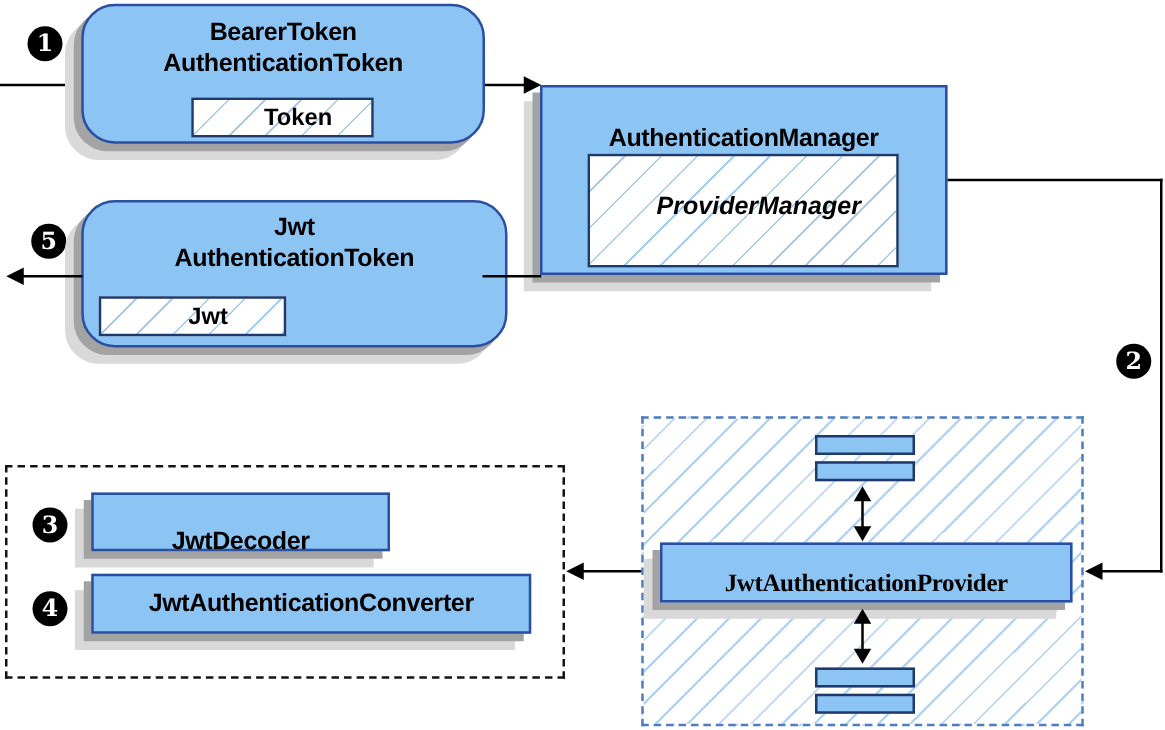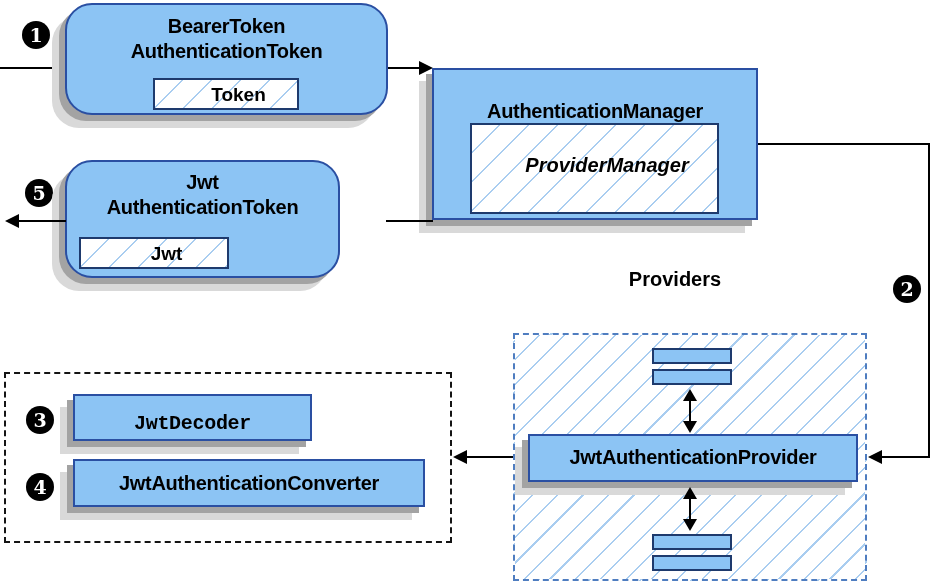--- a/index.html
+++ b/index.html
@@ -94,68 +94,67 @@
   </div>
 
   <div class="hline" style="left:388px;top:67px;width:34px;"></div>
   <div class="arr arr-right" style="left:419px;top:61px;"></div>
 
   <div class="node" style="left:432px;top:68px;width:326px;height:152px;">
     <div class="node-title" style="top:29px;">AuthenticationManager</div>
     <div class="chip hatch" style="left:36px;top:53px;width:249px;height:91px;line-height:80px;font-size:20px;font-style:italic;">ProviderManager</div>
   </div>
 
-  <div class="node rounded" style="left:65px;top:160px;width:275px;height:118px;">
+  <div class="node rounded" style="left:65px;top:160px;width:341px;height:118px;">
     <div class="node-title" style="top:8px;">
       <span style="display:block;">Jwt</span>
       <span style="display:block;">AuthenticationToken</span>
     </div>
     <div class="chip hatch" style="left:12px;top:75px;width:150px;height:32px;line-height:29px;">Jwt</div>
   </div>
 
   <div class="hline" style="left:386px;top:220px;width:47px;"></div>
 
   <div class="hline" style="left:16px;top:220px;width:50px;"></div>
   <div class="arr arr-left" style="left:5px;top:214px;"></div>
 
   <div class="hline" style="left:758px;top:143px;width:172px;"></div>
   <div class="vline" style="left:928px;top:143px;height:315px;"></div>
   <div class="hline" style="left:881px;top:456px;width:49px;"></div>
   <div class="arr arr-left" style="left:868px;top:450px;"></div>
 
   <div class="free-label" style="left:545px;top:267px;width:260px;">
-    <span style="display:block;">Providers</span>
   </div>
 
   <div class="dashed-blue hatch-big" style="left:513px;top:333px;width:354px;height:248px;"></div>
 
   <div class="bar" style="left:652px;top:348px;width:80px;height:16px;"></div>
   <div class="bar" style="left:652px;top:369px;width:80px;height:16px;"></div>
 
   <div class="vline" style="left:689px;top:398px;height:26px;"></div>
   <div class="arr arr-up" style="left:683px;top:389px;"></div>
   <div class="arr arr-down" style="left:683px;top:421px;"></div>
 
   <div class="node" style="left:528px;top:434px;width:330px;height:48px;">
-    <div class="node-title" style="top:9px;">JwtAuthenticationProvider</div>
+    <div class="node-title" style="top:19px;font-family:Liberation Serif, serif;">JwtAuthenticationProvider</div>
   </div>
 
   <div class="vline" style="left:689px;top:496px;height:26px;"></div>
   <div class="arr arr-up" style="left:683px;top:487px;"></div>
   <div class="arr arr-down" style="left:683px;top:519px;"></div>
 
   <div class="bar" style="left:652px;top:534px;width:80px;height:16px;"></div>
   <div class="bar" style="left:652px;top:555px;width:80px;height:16px;"></div>
 
   <div class="hline" style="left:466px;top:456px;width:47px;"></div>
   <div class="arr arr-left" style="left:453px;top:450px;"></div>
 
   <div class="dashed-black" style="left:4px;top:372px;width:448px;height:171px;"></div>
 
   <div class="node" style="left:73px;top:394px;width:239px;height:47px;">
-    <div class="node-title" style="top:15px;font-family:Liberation Mono, monospace;">JwtDecoder</div>
+    <div class="node-title" style="top:25px;">JwtDecoder</div>
   </div>
 
   <div class="node" style="left:73px;top:459px;width:352px;height:48px;">
     <div class="node-title" style="top:10px;">JwtAuthenticationConverter</div>
   </div>
 
 </div>
 
 </body></html>

